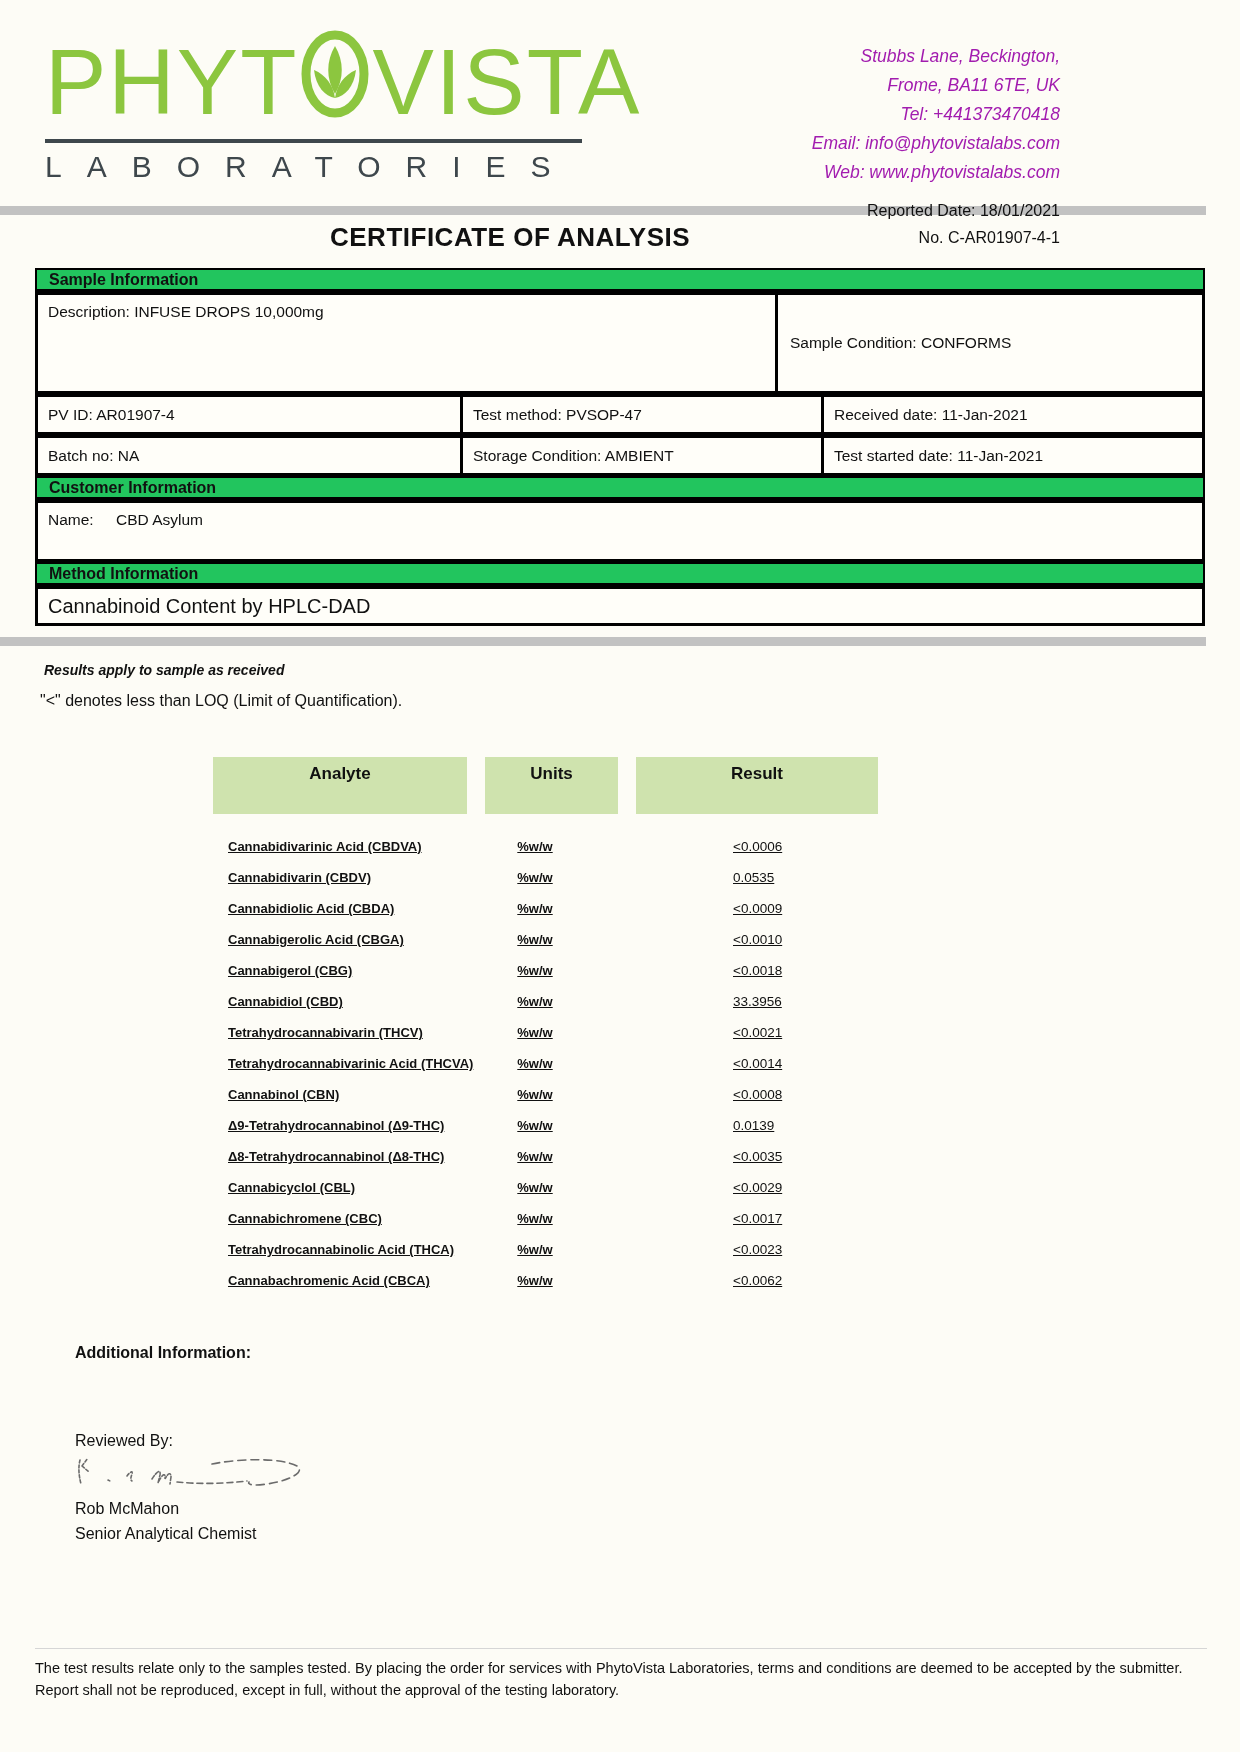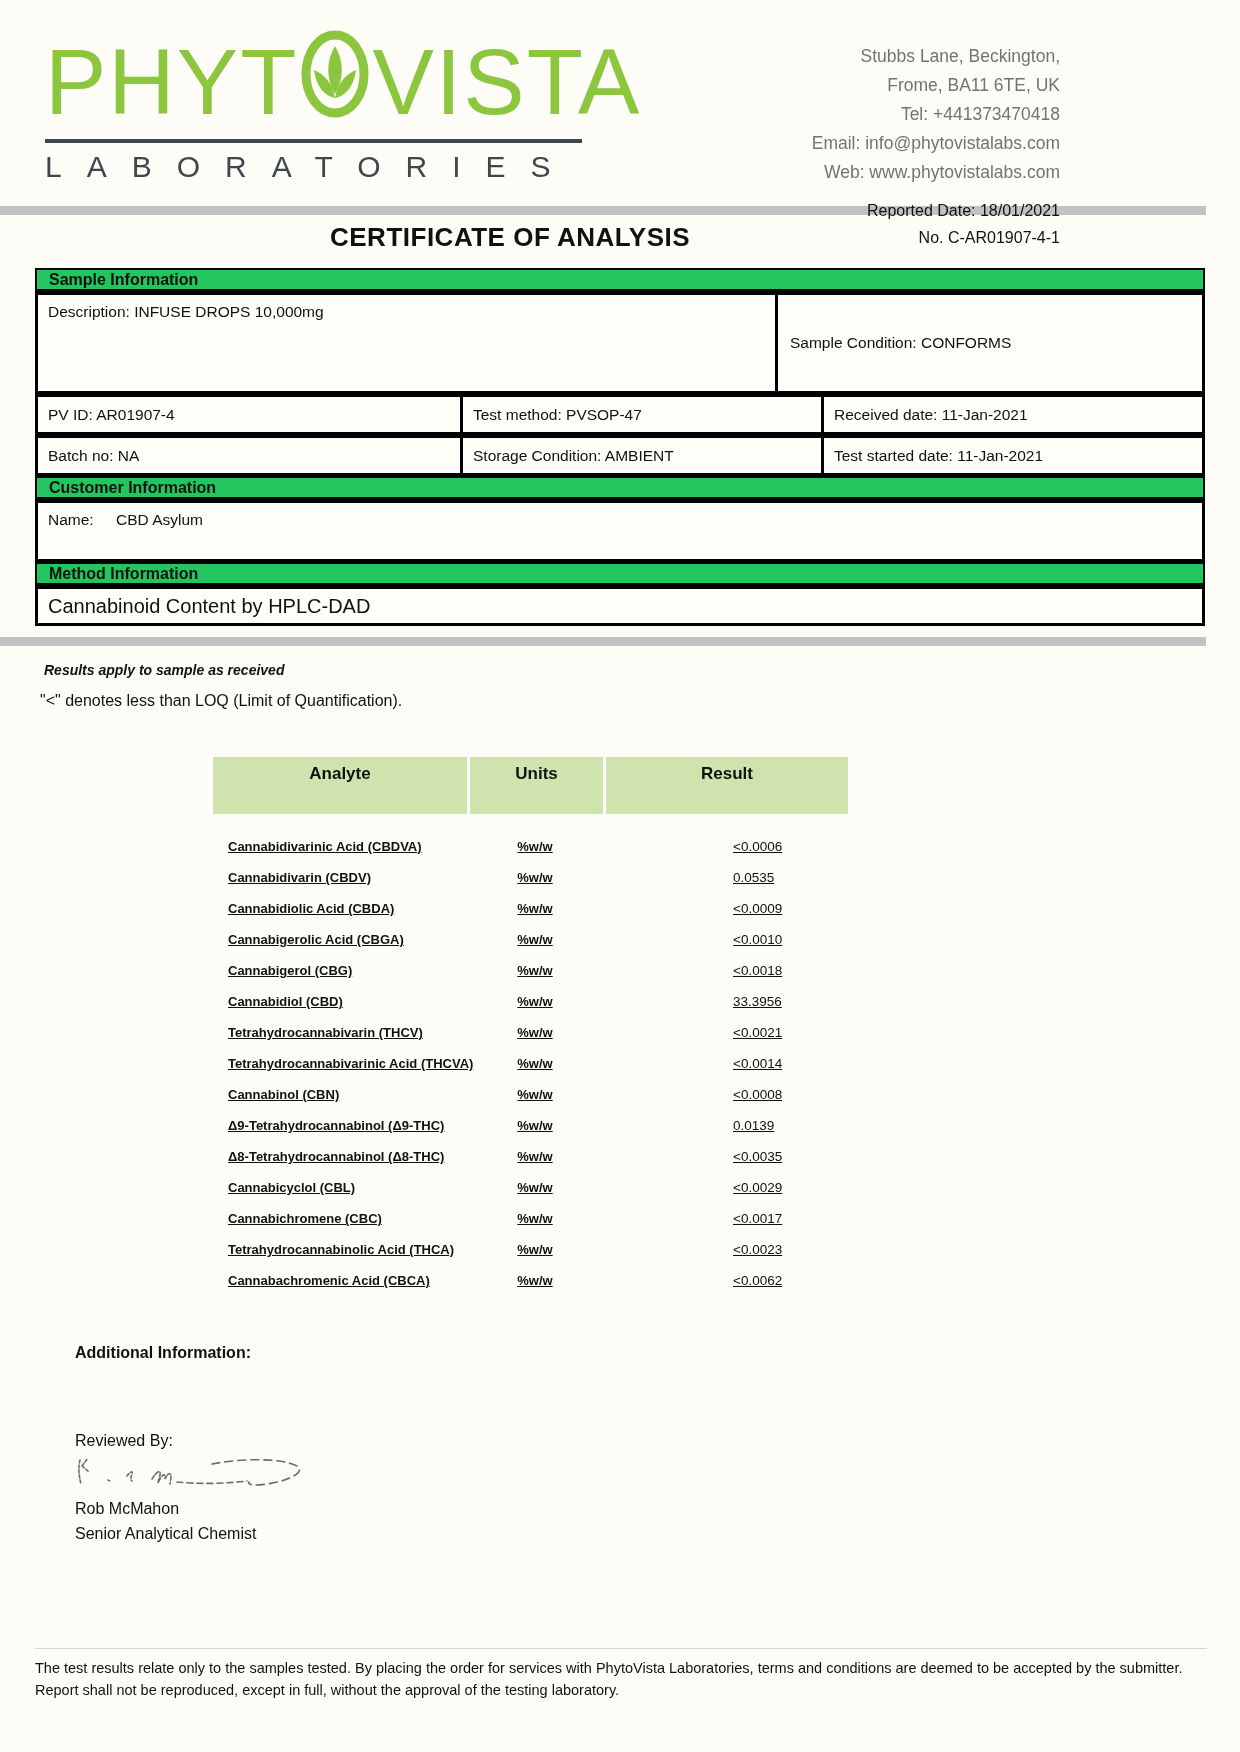--- a/index.html
+++ b/index.html
@@ -9,21 +9,21 @@
     background:#fdfcf6; font-family:"Liberation Sans", sans-serif; color:#111;
     overflow:hidden;
   }
   
   .logo-block { position:absolute; left:45px; top:30px; width:540px; }
   .logo-row { display:flex; align-items:center; color:#8cc63f; font-size:92px; line-height:1.05; letter-spacing:2px; font-weight:400; }
   .logo-row .leaf { margin:0 2px; }
   .logo-rule { width:537px; height:4px; background:#3e474c; margin-top:4px; }
   .logo-sub { margin-top:7px; font-size:30px; color:#3e474c; letter-spacing:25px; white-space:nowrap; }
   
-  .contact { position:absolute; top:42px; right:180px; text-align:right; font-size:17.5px; line-height:29px; color:#737373; }
+  .contact { position:absolute; top:42px; right:180px; text-align:right; font-size:17.5px; line-height:29px; color:#a21caf;font-style:italic; }
   .gray-bar { position:absolute; left:0; width:1206px; height:9px; background:#c2c2c2; }
   .bar1 { top:206px; }
   .bar2 { top:637px; }
   .reported { position:absolute; top:202px; right:180px; font-size:16px; }
   .coa-num  { position:absolute; top:229px; right:180px; font-size:16px; }
   .doc-title { position:absolute; top:222px; left:330px; font-size:26px; font-weight:bold; letter-spacing:0.5px; }
   
   .band { position:absolute; left:35px; width:1170px; height:24px; background:#22c55e;
           border:2px solid #000; border-bottom:3px solid #000;
           font-size:16px; font-weight:bold; padding-left:12px; line-height:19px; }
@@ -44,21 +44,21 @@
   .customer-line { margin-bottom:9px; }
   .lbl { display:inline-block; }
   .val { margin-left:18px; }
   .band-method { top:562px; }
   .method-box  { top:586px; height:40px; display:flex; align-items:center; padding-left:10px; font-size:20px; }
   
   .note1 { position:absolute; left:44px; top:662px; font-size:14px; font-weight:bold; font-style:italic; }
   .note2 { position:absolute; left:40px; top:692px; font-size:16px; }
   
   .rtable { position:absolute; left:213px; top:757px; width:674px; }
-  .rhead { display:flex; gap:3px; }
+  .rhead { display:flex; gap:18px; }
   .rhead .hcell { background:#cfe3ae; height:57px; font-size:17px; font-weight:bold; text-align:center; padding-top:7px; }
   .h-analyte { width:254px; }
   .h-units   { width:133px; }
   .h-result  { width:242px; }
   .rbody { margin-top:17px; }
   .tr { display:flex; height:31px; align-items:center;text-decoration:underline; }
   .td.a { width:254px; padding-left:15px; font-size:13px; font-weight:bold; white-space:nowrap; }
   .td.u { width:136px; text-align:center; font-size:13px; font-weight:bold; }
   .td.r { width:281px; padding-left:130px; font-size:13.5px; }
   

